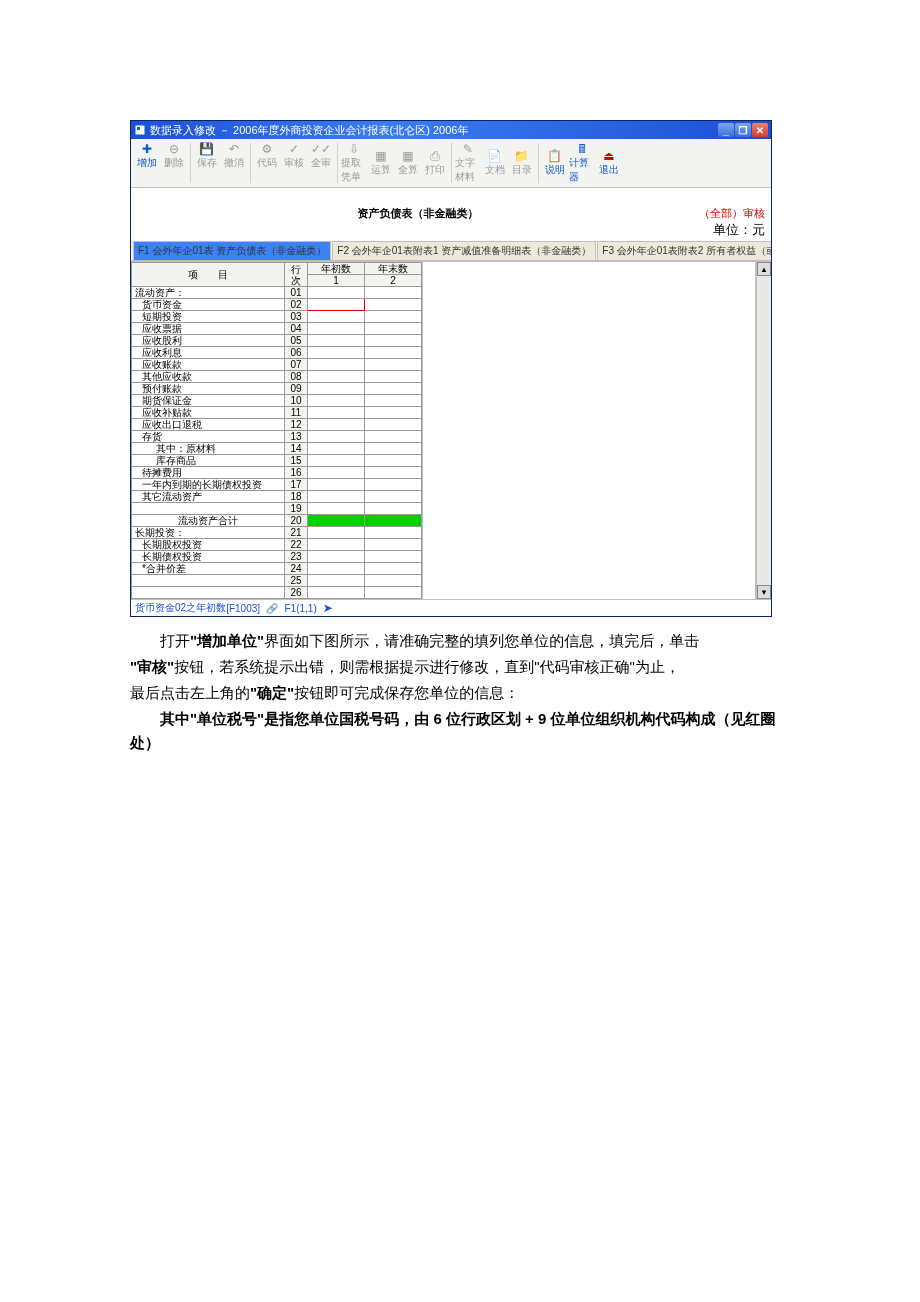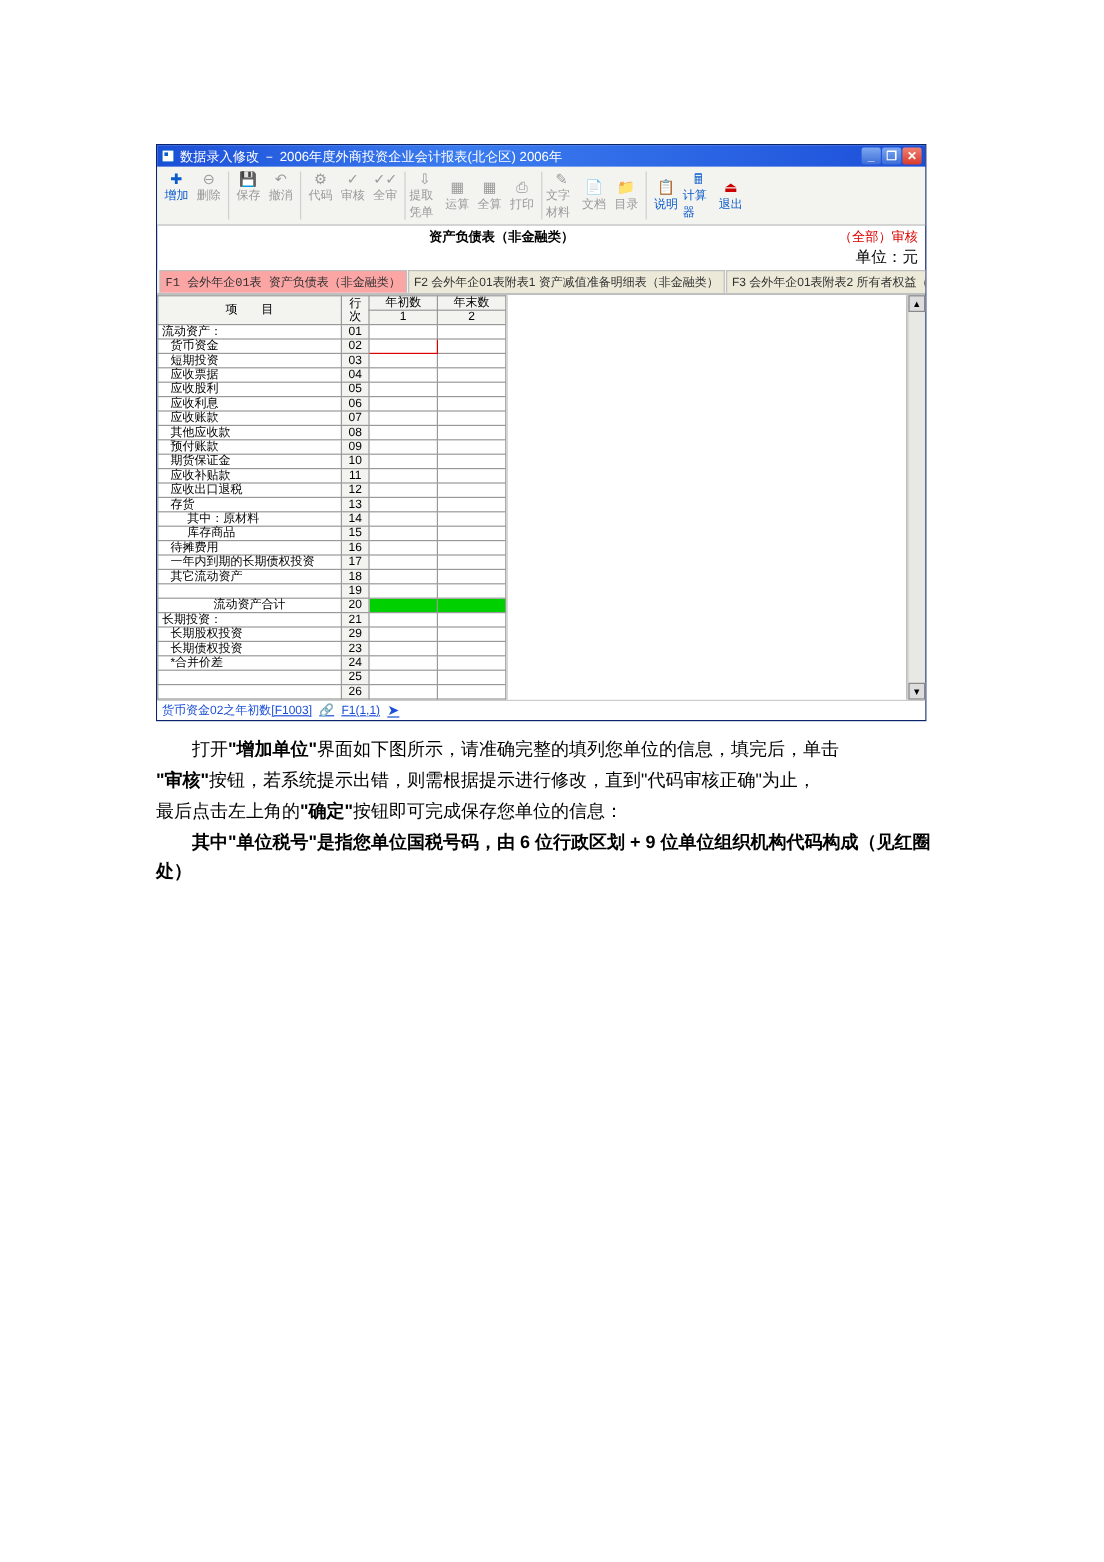--- a/index.html
+++ b/index.html
@@ -86,20 +86,21 @@
     justify-content: center;
     font-size: 12px;
     line-height: 1;
   }
   .sheet-header {
     display: flex;
     justify-content: space-between;
     align-items: center;
     padding: 2px 6px 0 6px;
     font-size: 11px;
+    margin-top: 16px;
   }
   .sheet-title-center {
     flex: 1;
     text-align: center;
     font-weight: bold;
     color: #000;
   }
   .audit-label { color: #d00; white-space: nowrap; }
   .unit-row {
     text-align: right;
@@ -119,23 +120,22 @@
   }
   .tab {
     padding: 2px 4px;
     border: 1px solid #bfbfbf;
     border-bottom: none;
     margin-right: 1px;
     background: #ece9d8;
     color: #333;
   }
   .tab.active {
-    background: #fca5a5;
+    background: #3b82f6;
     font-weight: normal;
-    font-family: Liberation Mono, monospace;
   }
   .grid-wrap {
     display: flex;
     border-top: 1px solid #bfbfbf;
     justify-content: center;
   }
   .grid {
     border-collapse: collapse;
     font-size: 10px;
     width: 100%;
@@ -194,21 +194,20 @@
     border-top: 1px solid #bfbfbf;
     font-size: 10px;
     padding: 1px 4px;
     color: #1c4fd8;
   }
   .statusbar-right {
     display: flex;
     align-items: center;
     gap: 6px;
     color: #1c4fd8;
-    text-decoration: underline;
   }
   .status-arrow {
     color: #1c4fd8;
     font-size: 12px;
   }
   .explain {
     margin-top: 12px;
     font-size: 15px;
     line-height: 1.6;
   }
@@ -476,21 +475,21 @@
               <td class="col-val hl-green-cell"></td>
             </tr>
             <tr>
               <td class="col-name">长期投资：</td>
               <td class="col-num">21</td>
               <td class="col-val"></td>
               <td class="col-val"></td>
             </tr>
             <tr>
               <td class="col-name indent1">长期股权投资</td>
-              <td class="col-num">29</td>
+              <td class="col-num">22</td>
               <td class="col-val"></td>
               <td class="col-val"></td>
             </tr>
             <tr>
               <td class="col-name indent1">长期债权投资</td>
               <td class="col-num">23</td>
               <td class="col-val"></td>
               <td class="col-val"></td>
             </tr>
             <tr>

